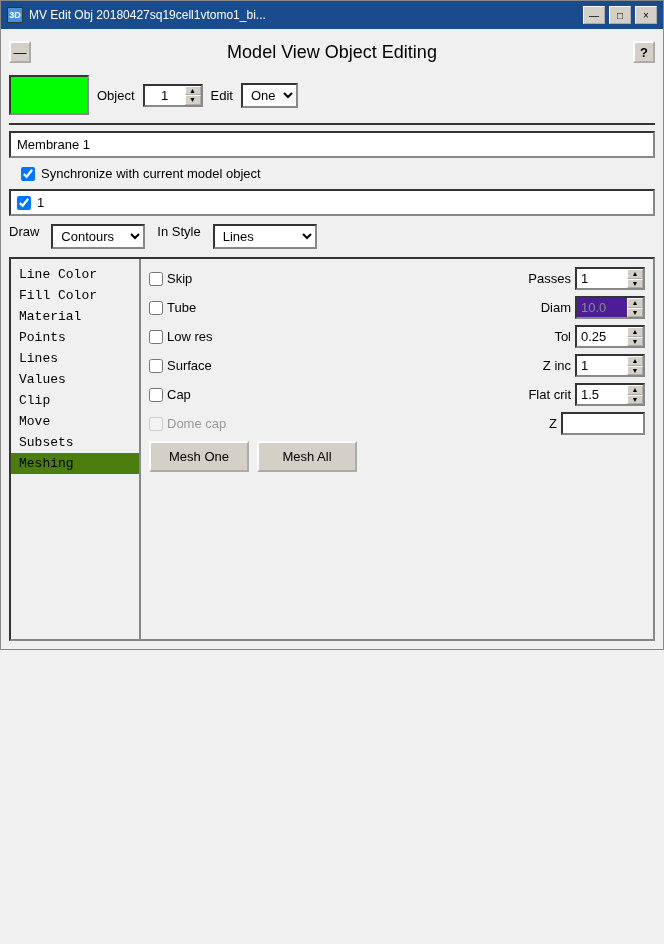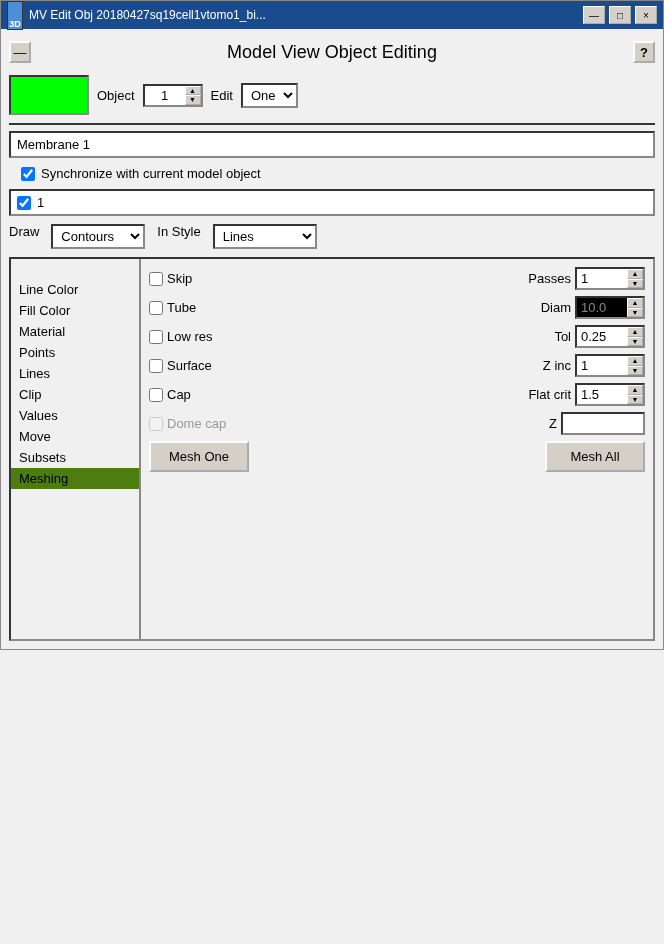--- a/index.html
+++ b/index.html
@@ -21,27 +21,27 @@
       background: #1a4b8c;
       color: white;
       display: flex;
       align-items: center;
       height: 28px;
       padding: 0 6px;
       user-select: none;
     }
     .title-bar-icon {
       width: 16px;
-      height: 29px;
+      height: 16px;
       background: #4a90d9;
       border: 1px solid #333;
       margin-right: 6px;
       font-size: 9px;
       display: flex;
-      align-items: flex-end;
+      align-items: center;
       justify-content: center;
       color: white;
       font-weight: bold;
     }
     .title-bar-text {
       flex: 1;
       font-size: 12px;
       white-space: nowrap;
       overflow: hidden;
     }
@@ -208,21 +208,22 @@
     .main-area {
       display: flex;
       gap: 0;
       border: 2px inset #888;
     }
     .sidebar {
       width: 130px;
       min-height: 380px;
       background: #f0f0f0;
       border-right: 2px inset #888;
-      padding: 20px 0;
+      padding: 5px 0;
+      font-family: Liberation Mono, monospace;
     }
     .sidebar-item {
       padding: 3px 8px;
       cursor: pointer;
       font-size: 13px;
     }
     .sidebar-item.active {
       background: #4d7c0f;
     }
     .content-area {
@@ -257,21 +258,21 @@
     }
     .small-spinbox input {
       width: 50px;
       border: none;
       outline: none;
       padding: 2px 4px;
       font-size: 13px;
       background: white;
     }
     .small-spinbox.disabled input {
-      background: #000000;
+      background: #4c1d95;
       color: #888;
     }
     .z-field {
       display: inline-flex;
       border: 2px inset #888;
       background: white;
     }
     .z-field input {
       width: 80px;
       border: none;
@@ -279,21 +280,21 @@
       padding: 2px 4px;
       font-size: 13px;
       background: white;
     }
     .disabled-text {
       color: #999;
     }
     .button-row {
       display: flex;
       gap: 8px;
-      justify-content: space-between;
+      justify-content: flex-start;
     }
     .btn {
       min-width: 100px;
       padding: 6px 16px;
       background: #d4d0c8;
       border: 2px outset #fff;
       cursor: pointer;
       font-size: 13px;
       text-align: center;
     }
@@ -402,24 +403,24 @@
         <div class="sidebar-item">
           <span>Material</span>
         </div>
         <div class="sidebar-item">
           <span>Points</span>
         </div>
         <div class="sidebar-item">
           <span>Lines</span>
         </div>
         <div class="sidebar-item">
+          <span>Values</span>
+        </div>
+        <div class="sidebar-item">
           <span>Clip</span>
-        </div>
-        <div class="sidebar-item">
-          <span>Values</span>
         </div>
         <div class="sidebar-item">
           <span>Move</span>
         </div>
         <div class="sidebar-item">
           <span>Subsets</span>
         </div>
         <div class="sidebar-item active">
           <span>Meshing</span>
         </div>

